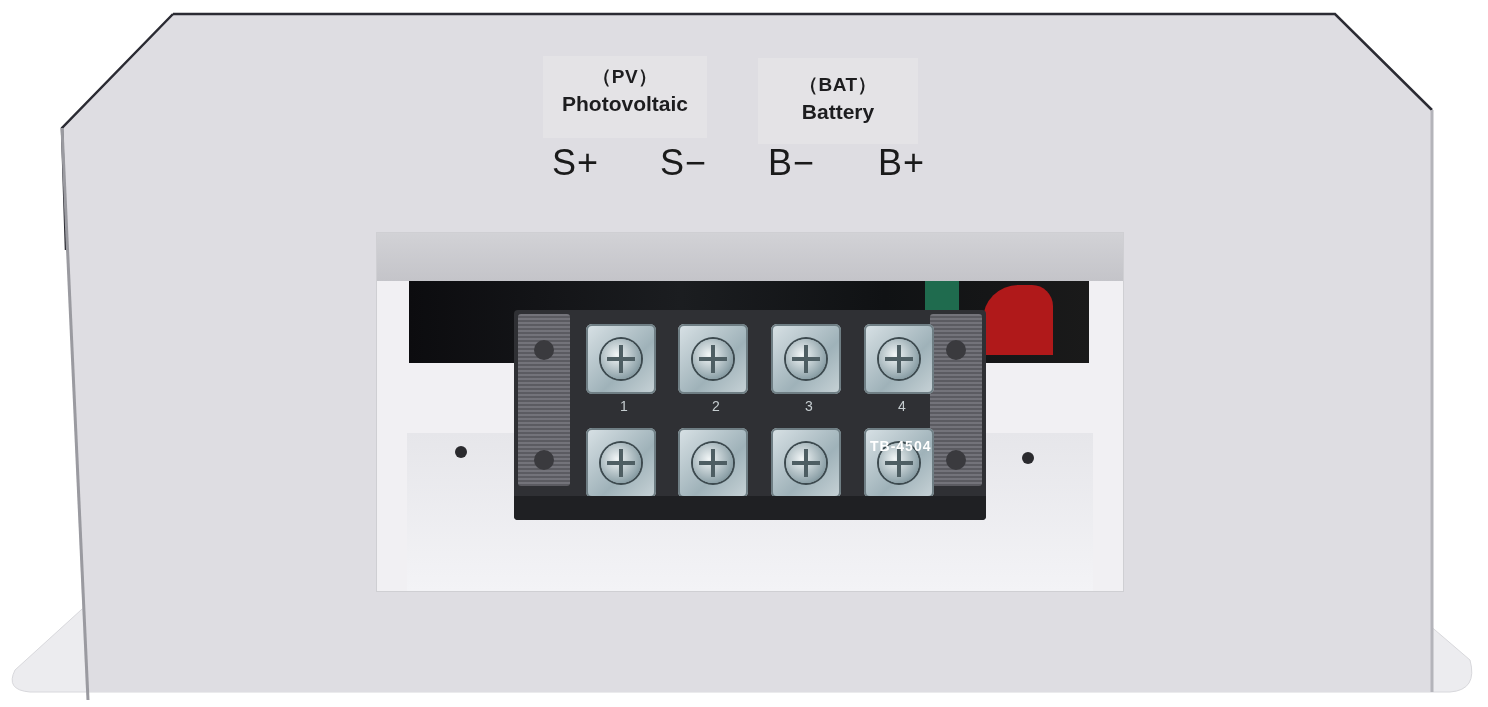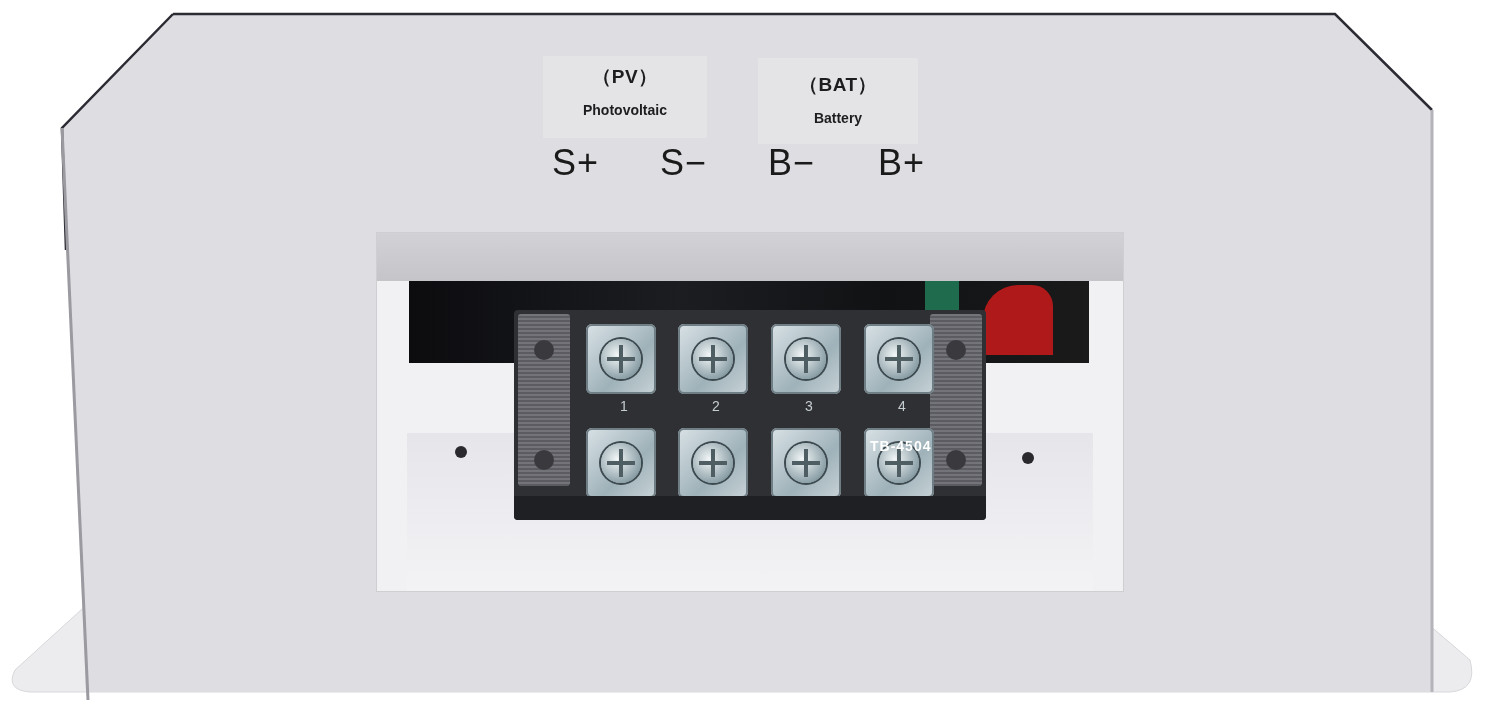--- a/index.html
+++ b/index.html
@@ -13,21 +13,21 @@
     svg.body-shape { position: absolute; left: 0; top: 0; }
 
     .label-box {
       position: absolute;
       background: #e4e3e6;
       text-align: center;
       color: #1d1d1f;
       font-weight: bold;
     }
     .label-box .abbr { display: block; font-size: 19px; margin-top: 8px; letter-spacing: 0.5px; }
-    .label-box .full { display: block; font-size: 14px; margin-top: 12px; }
+    .label-box .full { display: block; font-size: 21px; margin-top: 2px; }
     .pv-box { left: 543px; top: 56px; width: 164px; height: 82px; }
     .bat-box { left: 758px; top: 58px; width: 160px; height: 86px; }
     .bat-box .abbr { margin-top: 14px; }
 
     .sign {
       position: absolute; top: 142px;
       font-size: 36px; color: #1a1a1a; font-weight: normal;
       letter-spacing: 1px;
     }
 

